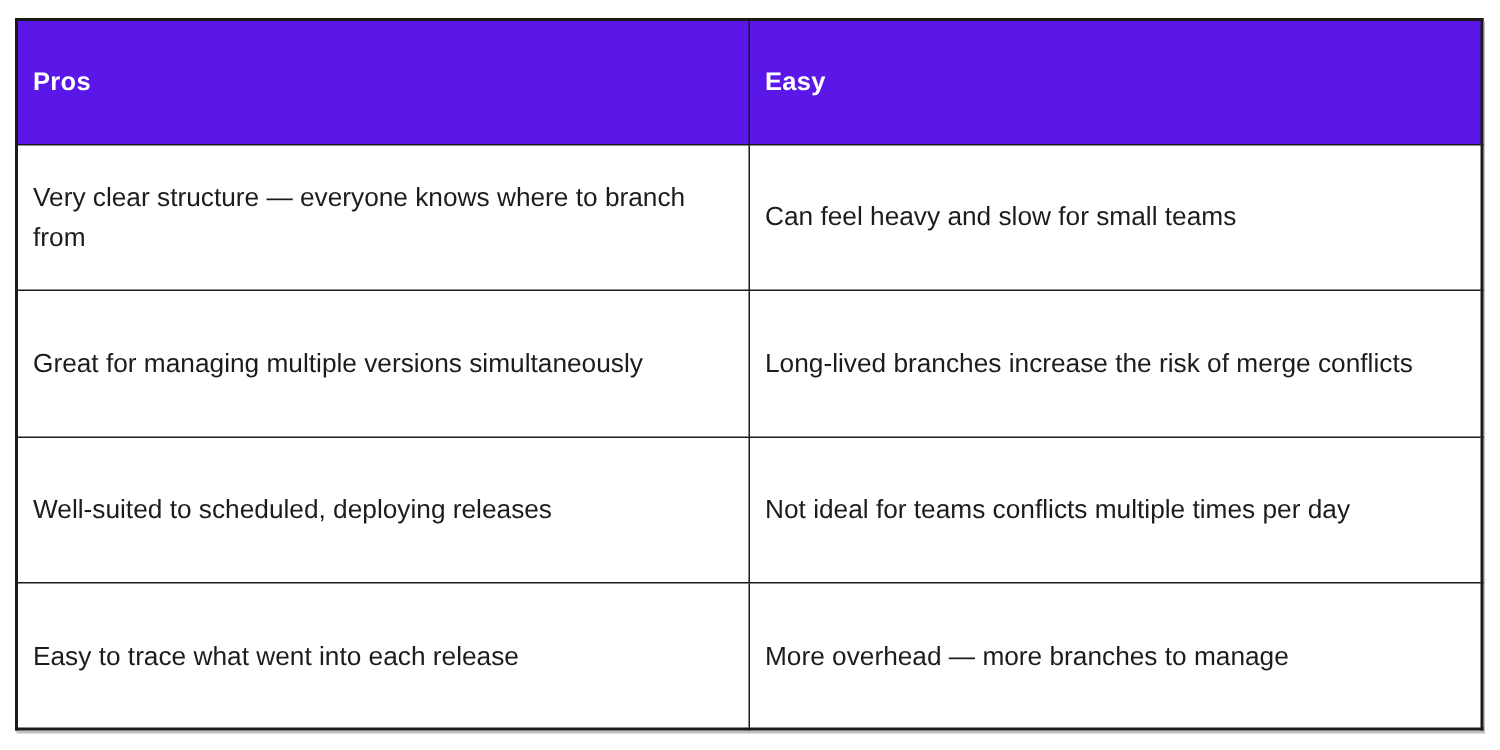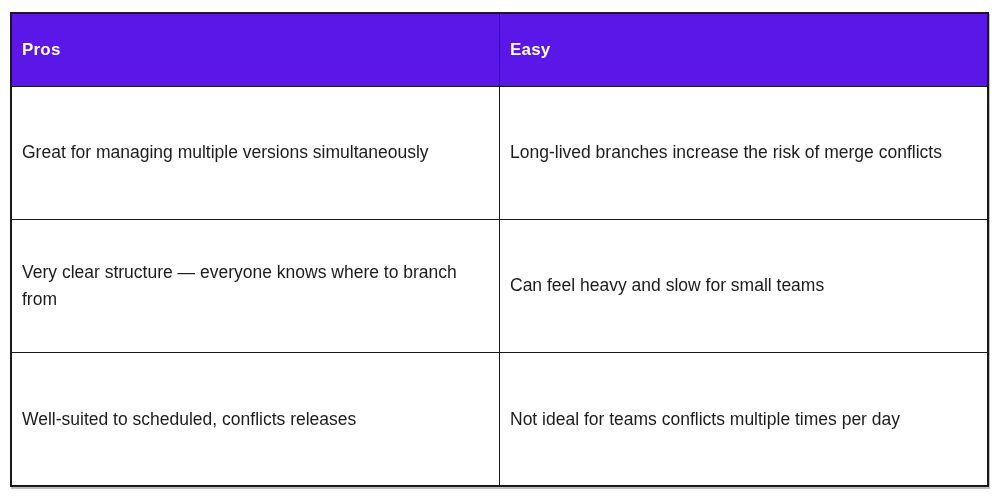--- a/index.html
+++ b/index.html
@@ -35,21 +35,21 @@
     vertical-align: middle;
     text-align: left;
     padding: 8px 24px 8px 10px;
     box-sizing: border-box;
     width: 50%;
   }
   table.pros-cons {
     border: 2px solid var(--border-color, #1a1a1a);
   }
   thead tr {
-    height: 73px;
+    height: 83px;
     border-radius: 10px;
   }
   tbody tr {
     height: 95px;
   }
   th {
     background: var(--header-bg, #5a17e8);
     color: var(--header-text, #ffffff);
     font-size: 17px;
     font-weight: 700;
@@ -68,26 +68,30 @@
 <div class="canvas">
   <table class="pros-cons">
     <thead>
       <tr>
         <th>Pros</th>
         <th>Easy</th>
       </tr>
     </thead>
     <tbody>
       <tr>
+        <td>Very clear structure — everyone knows where to branch from</td>
+        <td>Can feel heavy and slow for small teams</td>
+      </tr>
+      <tr>
         <td>Great for managing multiple versions simultaneously</td>
         <td>Long-lived branches increase the risk of merge conflicts</td>
       </tr>
       <tr>
-        <td>Very clear structure — everyone knows where to branch from</td>
-        <td>Can feel heavy and slow for small teams</td>
+        <td>Well-suited to scheduled, deploying releases</td>
+        <td>Not ideal for teams conflicts multiple times per day</td>
       </tr>
       <tr>
-        <td>Well-suited to scheduled, conflicts releases</td>
-        <td>Not ideal for teams conflicts multiple times per day</td>
+        <td>Easy to trace what went into each release</td>
+        <td>More overhead — more branches to manage</td>
       </tr>
     </tbody>
   </table>
 </div>
 
 </body></html>

